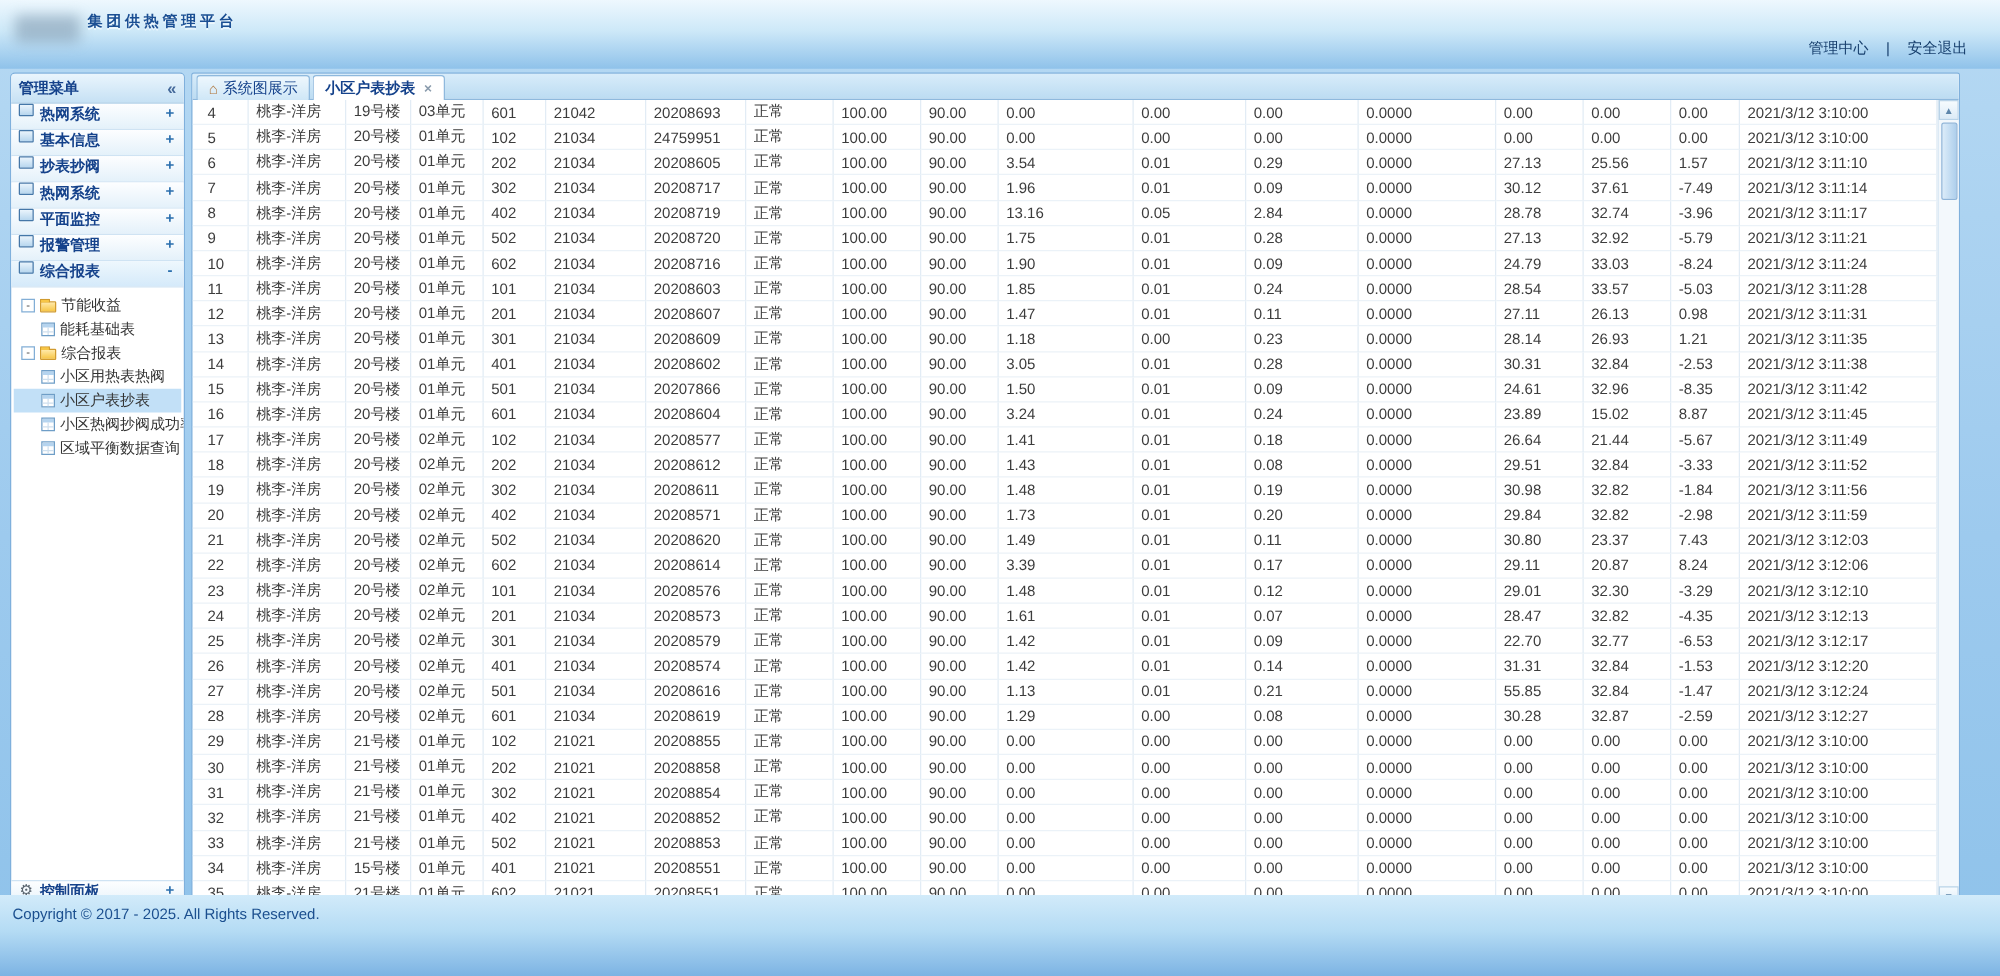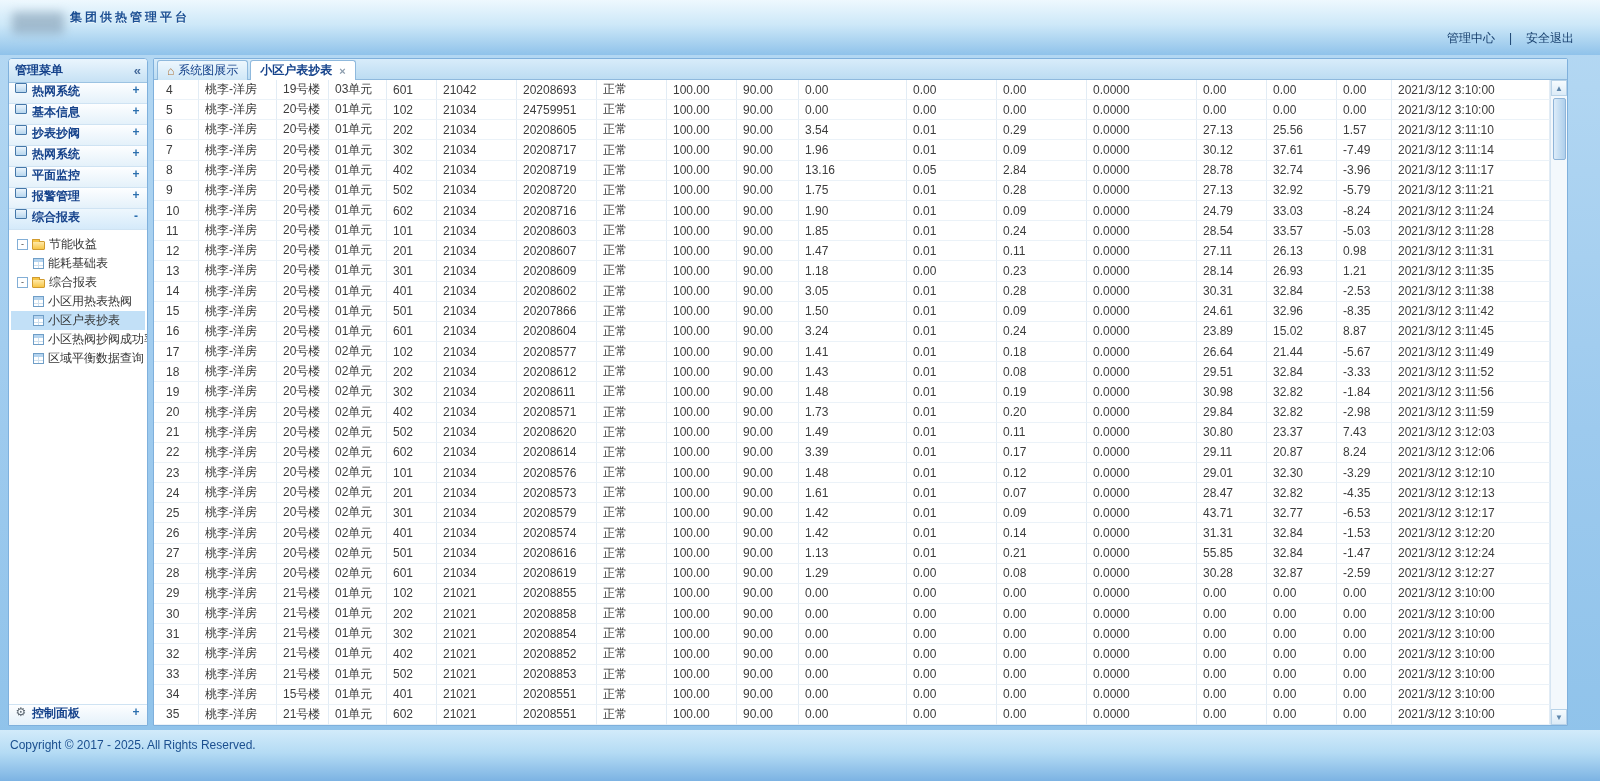--- a/index.html
+++ b/index.html
@@ -80,21 +80,21 @@
 
   .vscroll{position:absolute;top:21px;right:0;bottom:0;width:17px;background:#f3f8fc;
            border-left:1px solid #d6e5f2;display:flex;flex-direction:column;align-items:center}
   .sb-btn{width:100%;height:16px;flex:none;font-size:8px;color:#5e86ab;display:flex;align-items:center;
           justify-content:center;background:linear-gradient(#f6fbfe,#dcebf7);border:1px solid #b9d3e8;cursor:pointer}
   .sb-btn.down{margin-top:auto}
   .sb-thumb{width:13px;height:62px;flex:none;margin-top:2px;border:1px solid #8fb4d8;border-radius:2px;
             background:linear-gradient(90deg,#dcecf9,#aecfec);cursor:grab}
 
   
-  .footer{position:absolute;left:0;right:0;bottom:0;height:51px;color:#1b4f8f;padding:8px 16px 0 10px;
+  .footer{position:absolute;left:0;right:0;bottom:0;height:65px;color:#1b4f8f;padding:8px 16px 0 10px;
           background:linear-gradient(180deg,#d2ebfa 0%,#b4dbf4 45%,#7cb3e3 100%)}
 </style>
 </head>
 <body>
 
 <div class="page">
 
   <header class="topbar">
     <div class="logo-blur"></div>
     <h1 class="app-title">集团供热管理平台</h1>
@@ -628,21 +628,21 @@
             <div class="cell">301</div>
             <div class="cell">21034</div>
             <div class="cell">20208579</div>
             <div class="cell">正常</div>
             <div class="cell">100.00</div>
             <div class="cell">90.00</div>
             <div class="cell">1.42</div>
             <div class="cell">0.01</div>
             <div class="cell">0.09</div>
             <div class="cell">0.0000</div>
-            <div class="cell">43.71</div>
+            <div class="cell">22.70</div>
             <div class="cell">32.77</div>
             <div class="cell">-6.53</div>
             <div class="cell">2021/3/12 3:12:17</div>
           </div>
           <div class="grid-row">
             <div class="cell">26</div>
             <div class="cell">桃李-洋房</div>
             <div class="cell">20号楼</div>
             <div class="cell">02单元</div>
             <div class="cell">401</div>

